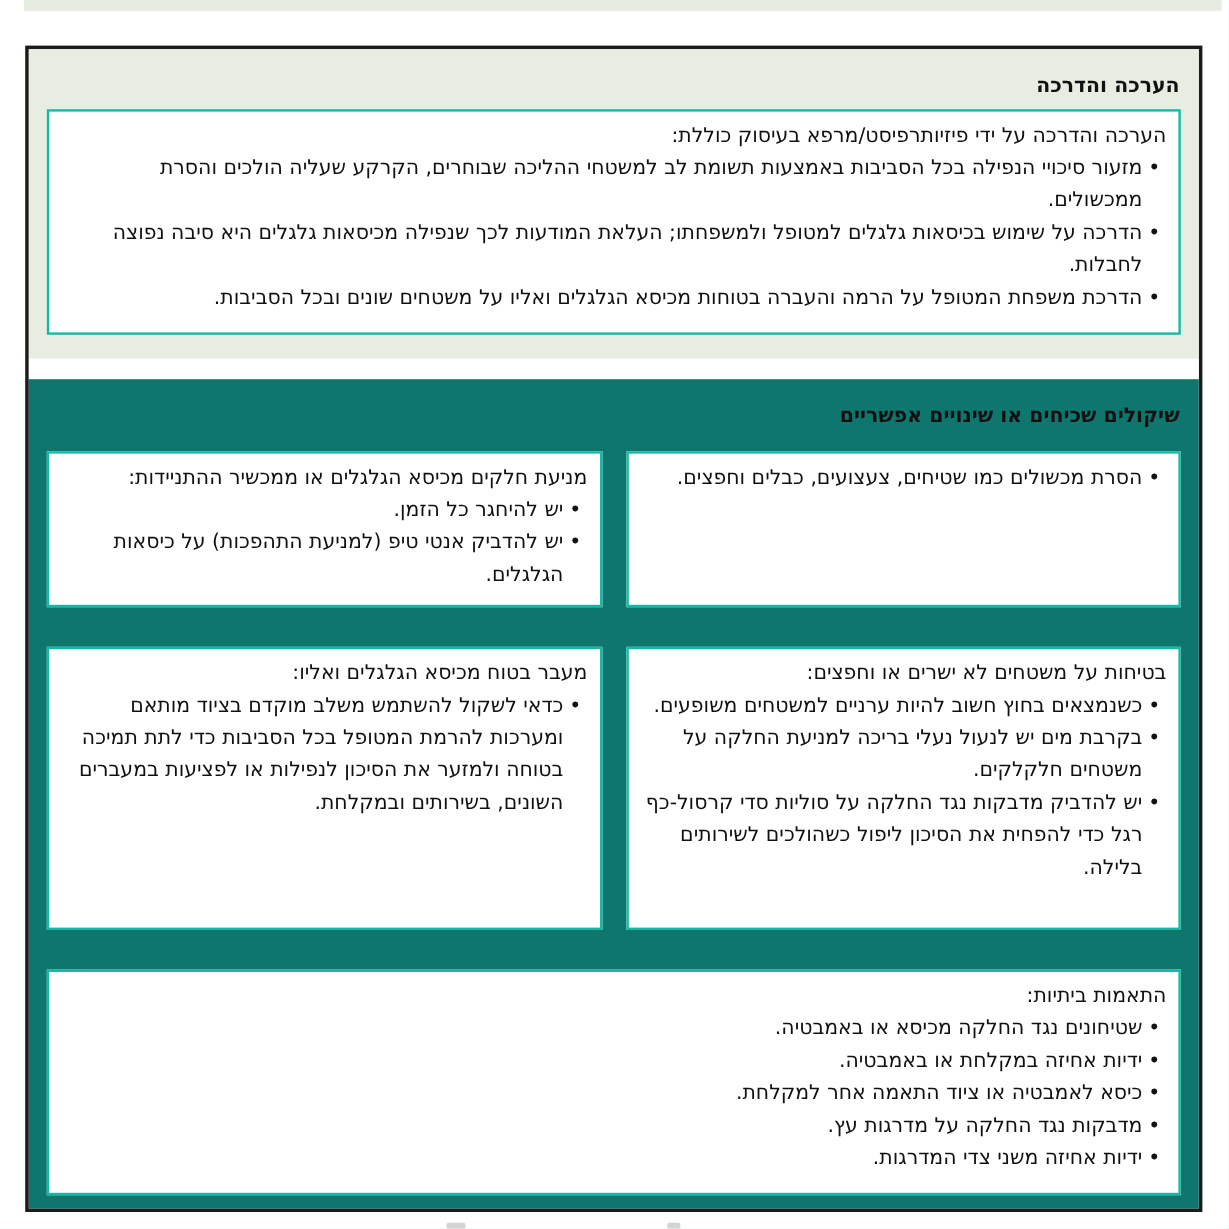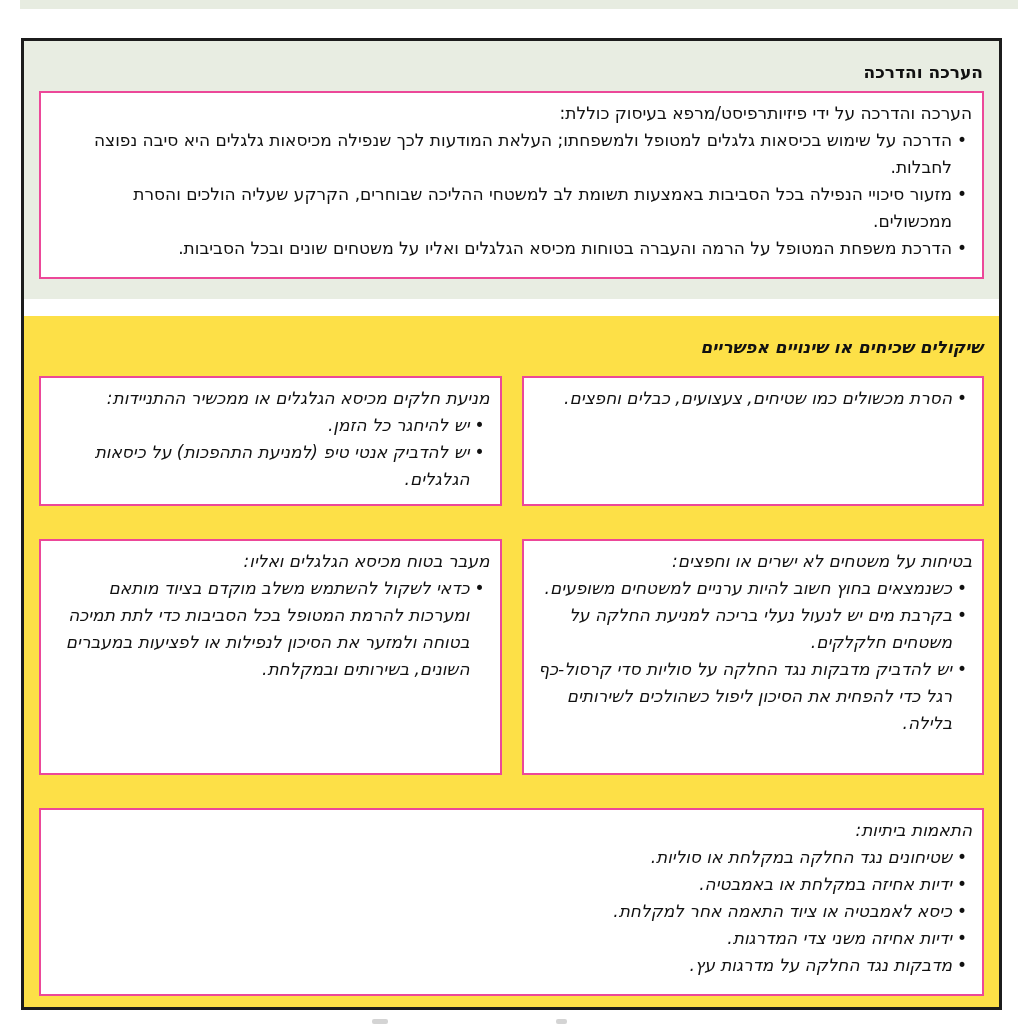--- a/index.html
+++ b/index.html
@@ -13,26 +13,26 @@
     background:#e7ece1;
   }
   .panel{
     position:absolute;top:38px;left:21px;width:975px;height:966px;
     border:3px solid #1c1c1c;background:#ffffff;
     display:flex;flex-direction:column;
   }
   .band{width:100%;box-sizing:border-box;}
   .band-green{height:258px;background:#e8ede2;}
   .band-gap{height:17px;background:#ffffff;}
-  .band-pink{flex:1;background:#fde047;font-style:italic;}
+  .band-pink{flex:1;background:#0f766e;}
   .band-title{
     margin:18px 16px 6px 16px;font-size:17px;font-weight:bold;line-height:26px;
   }
   .wbox{
-    background:#ffffff;border:2px solid #ec4899;box-sizing:border-box;
+    background:#ffffff;border:2px solid #14b8a6;box-sizing:border-box;
     padding:7px 10px 7px 12px;font-size:17px;line-height:27px;
   }
   .assess-box{margin:0 15px;height:188px;overflow:hidden;}
   .box-title{margin:0;}
   ul.bullets{margin:0;padding:0;list-style:none;}
   ul.bullets li{position:relative;padding-right:20px;margin:0;}
   ul.bullets li::before{
     content:"\2022";position:absolute;right:5px;top:0;font-size:17px;
   }
   .grid{
@@ -52,22 +52,22 @@
 
 <div class="top-strip"></div>
 
 <div class="panel">
 
   <section class="band band-green">
     <h2 class="band-title">הערכה והדרכה</h2>
     <div class="wbox assess-box">
       <p class="box-title">הערכה והדרכה על ידי פיזיותרפיסט/מרפא בעיסוק כוללת:</p>
       <ul class="bullets">
+        <li>מזעור סיכויי הנפילה בכל הסביבות באמצעות תשומת לב למשטחי ההליכה שבוחרים, הקרקע שעליה הולכים והסרת ממכשולים.</li>
         <li>הדרכה על שימוש בכיסאות גלגלים למטופל ולמשפחתו; העלאת המודעות לכך שנפילה מכיסאות גלגלים היא סיבה נפוצה לחבלות.</li>
-        <li>מזעור סיכויי הנפילה בכל הסביבות באמצעות תשומת לב למשטחי ההליכה שבוחרים, הקרקע שעליה הולכים והסרת ממכשולים.</li>
         <li>הדרכת משפחת המטופל על הרמה והעברה בטוחות מכיסא הגלגלים ואליו על משטחים שונים ובכל הסביבות.</li>
       </ul>
     </div>
   </section>
 
   <div class="band band-gap"></div>
 
   <section class="band band-pink">
     <h2 class="band-title">שיקולים שכיחים או שינויים אפשריים</h2>
 
@@ -99,25 +99,25 @@
       <div class="wbox cell">
         <p class="box-title">מעבר בטוח מכיסא הגלגלים ואליו:</p>
         <ul class="bullets">
           <li>כדאי לשקול להשתמש משלב מוקדם בציוד מותאם ומערכות להרמת המטופל בכל הסביבות כדי לתת תמיכה בטוחה ולמזער את הסיכון לנפילות או לפציעות במעברים השונים, בשירותים ובמקלחת.</li>
         </ul>
       </div>
 
       <div class="wbox cell cell-wide">
         <p class="box-title">התאמות ביתיות:</p>
         <ul class="bullets">
-          <li>שטיחונים נגד החלקה במקלחת או סוליות.</li>
+          <li>שטיחונים נגד החלקה מכיסא או באמבטיה.</li>
           <li>ידיות אחיזה במקלחת או באמבטיה.</li>
           <li>כיסא לאמבטיה או ציוד התאמה אחר למקלחת.</li>
+          <li>מדבקות נגד החלקה על מדרגות עץ.</li>
           <li>ידיות אחיזה משני צדי המדרגות.</li>
-          <li>מדבקות נגד החלקה על מדרגות עץ.</li>
         </ul>
       </div>
 
     </div>
   </section>
 
 </div>
 
 <div class="artifact a1"></div>
 <div class="artifact a2"></div>

